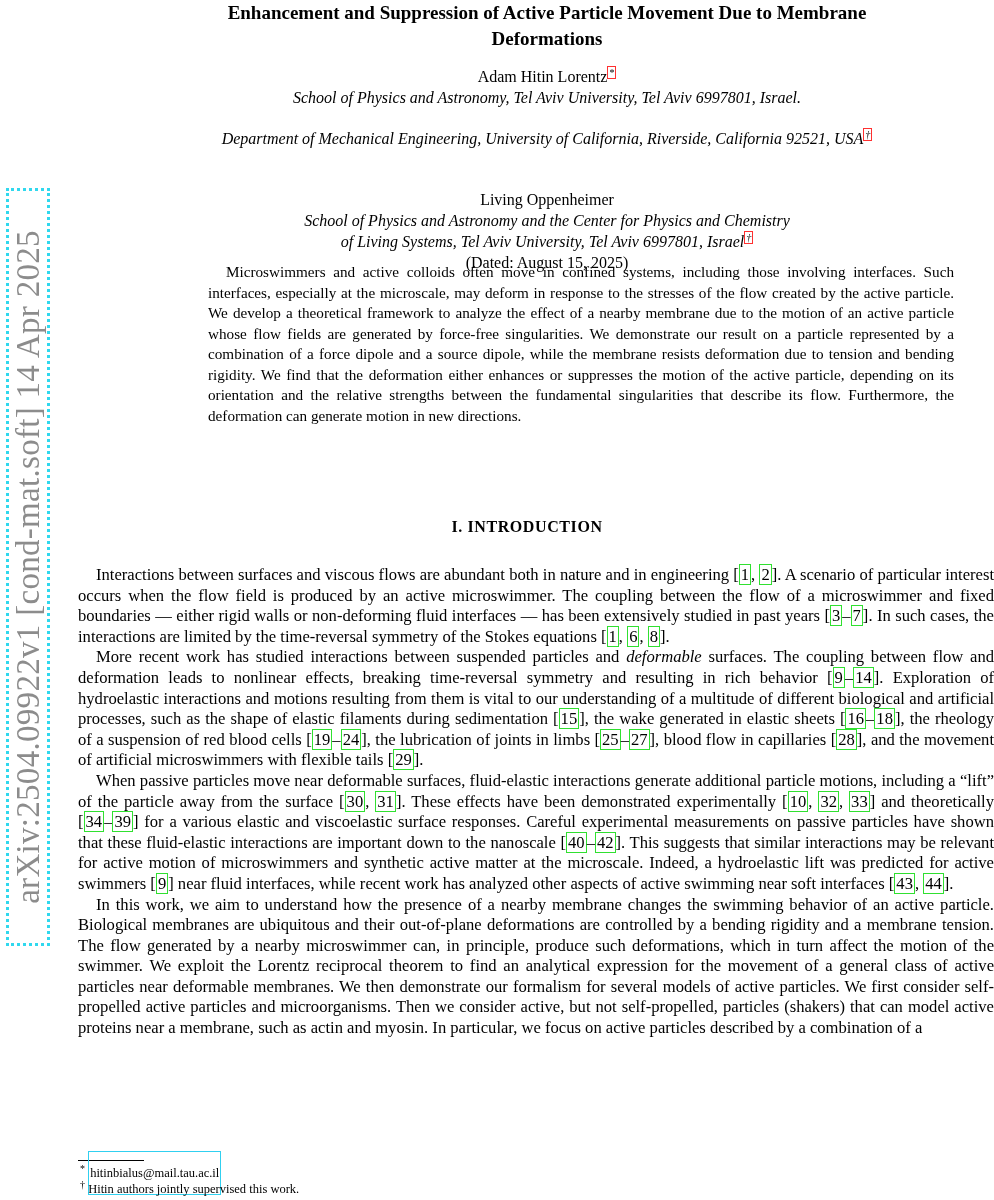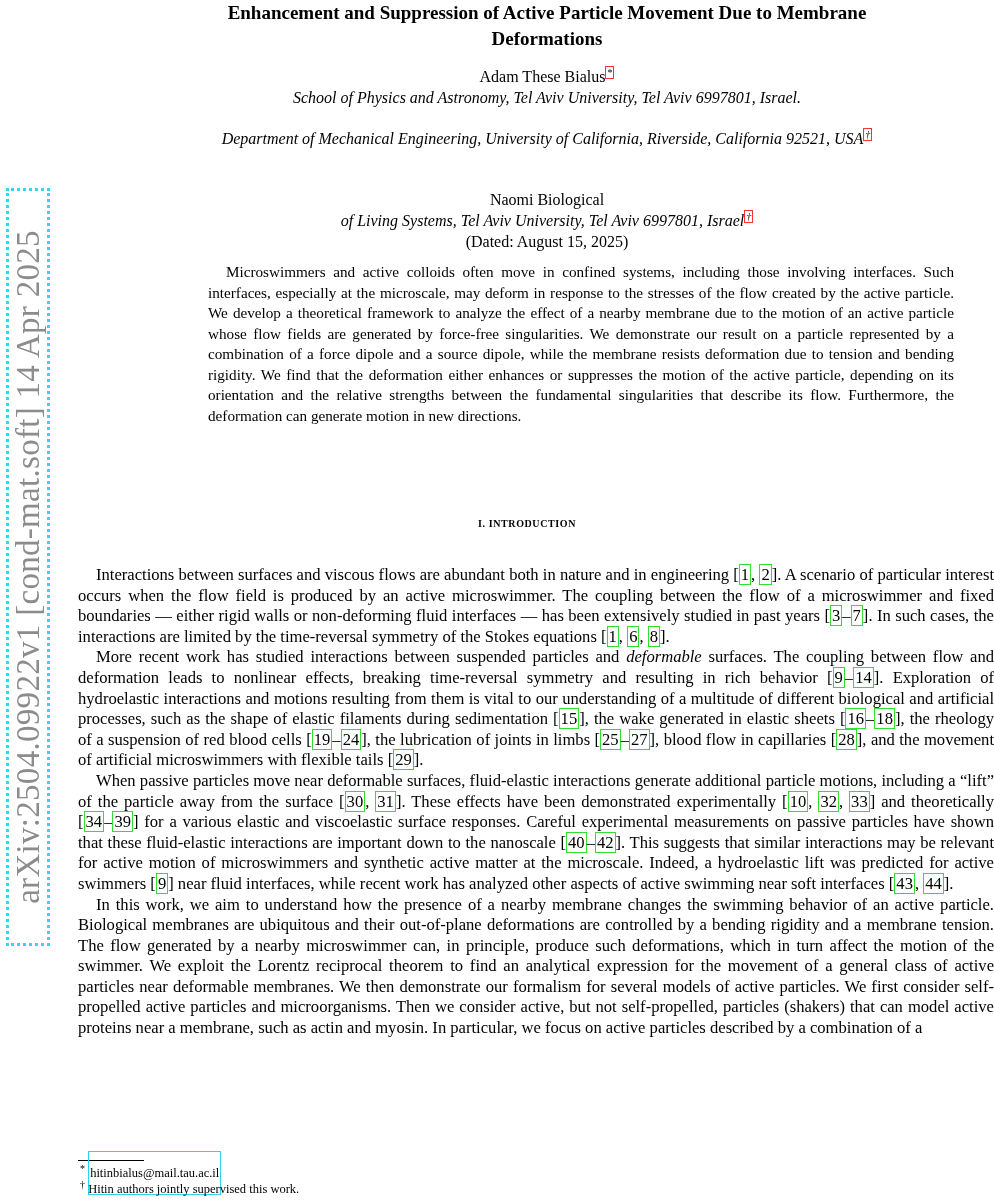--- a/index.html
+++ b/index.html
@@ -11,21 +11,21 @@
             font-family:"Liberation Serif", serif; font-size:16px; line-height:21px; }
   .it { font-style:italic; }
   .ref { border:1.5px solid #ff3030; padding:0 1px; line-height:1; }
   .cite { border:1.5px solid #30e030; padding:0 1px; }
   .mail { border:1.5px solid #30d0f0; padding:14px 1px; }
   .sup { font-size:10px; vertical-align:super; line-height:0; }
   .abstract { position:absolute; left:176px; width:746px; top:262px;
               font-family:"Liberation Serif", serif; font-size:15.2px; line-height:20.5px; text-align:justify;margin-left:32px; }
   .abstract p { margin:0; text-indent:18px; }
   .section { position:absolute; left:60px; width:934px; top:518px; text-align:center;
-             font-family:"Liberation Serif", serif; font-weight:bold; font-size:10px; letter-spacing:0.6px; }
+             font-family:"Liberation Serif", serif; font-weight:bold; font-size:16px; letter-spacing:0.6px; }
   .bodytext { position:absolute; left:78px; width:916px; top:565px;
               font-family:"Liberation Serif", serif; font-size:16.6px; line-height:20.6px; text-align:justify; }
   .bodytext p { margin:0; text-indent:18px; }
   .fnrule { position:absolute; left:78px; top:1160px; width:66px; border-top:1.2px solid #000; }
   .footnotes { position:absolute; left:80px; top:1166px; font-family:"Liberation Serif", serif; font-size:12.5px; line-height:15.5px; }
   .sidebar { position:absolute; left:-2px; top:180px; width:62px; height:770px; }
   .sidebar-inner { position:absolute; left:8px; top:8px; width:38px; height:752px;
                    border:3px dotted #30d8ee; }
   .sidebar-text { position:absolute; left:50%; top:50%; transform:translate(-50%,-50%) rotate(-90deg);
                   white-space:nowrap; font-family:"Liberation Serif", serif; font-size:33px; color:#8c8c8c; letter-spacing:0.3px; }
@@ -38,30 +38,31 @@
     <div class="sidebar-text">arXiv:2504.09922v1  [cond-mat.soft]  14 Apr 2025</div>
   </div>
 </div>
 
 <div class="title">
   <div>Enhancement and Suppression of Active Particle Movement Due to Membrane</div>
   <div>Deformations</div>
 </div>
 
 <div class="center" style="top:66px;">
-  <div><span>Adam  These  Bialus</span><span class="sup ref">*</span></div>
+  <div><span>Adam  Hitin  Lorentz</span><span class="sup ref">*</span></div>
   <div class="it">School of Physics and Astronomy, Tel Aviv University, Tel Aviv 6997801, Israel.</div>
 </div>
 
 <div class="center" style="top:128px;">
   <div class="it"><span>Department of Mechanical Engineering, University of California, Riverside, California 92521, USA</span><span class="sup ref">†</span></div>
 </div>
 
 <div class="center" style="top:189px;">
-  <div>Naomi  Biological</div>
+  <div>Living  Oppenheimer</div>
+  <div class="it">School of Physics and Astronomy and the Center for Physics and Chemistry</div>
   <div class="it"><span>of Living Systems, Tel Aviv University, Tel Aviv 6997801, Israel</span><span class="sup ref">†</span></div>
   <div>(Dated: August 15, 2025)</div>
 </div>
 
 <div class="abstract">
   <p>Microswimmers and active colloids often move in confined systems, including those involving interfaces. Such interfaces, especially at the microscale, may deform in response to the stresses of the flow created by the active particle. We develop a theoretical framework to analyze the effect of a nearby membrane due to the motion of an active particle whose flow fields are generated by force-free singularities. We demonstrate our result on a particle represented by a combination of a force dipole and a source dipole, while the membrane resists deformation due to tension and bending rigidity. We find that the deformation either enhances or suppresses the motion of the active particle, depending on its orientation and the relative strengths between the fundamental singularities that describe its flow. Furthermore, the deformation can generate motion in new directions.</p>
 </div>
 
 <div class="section">I.    INTRODUCTION</div>
 

